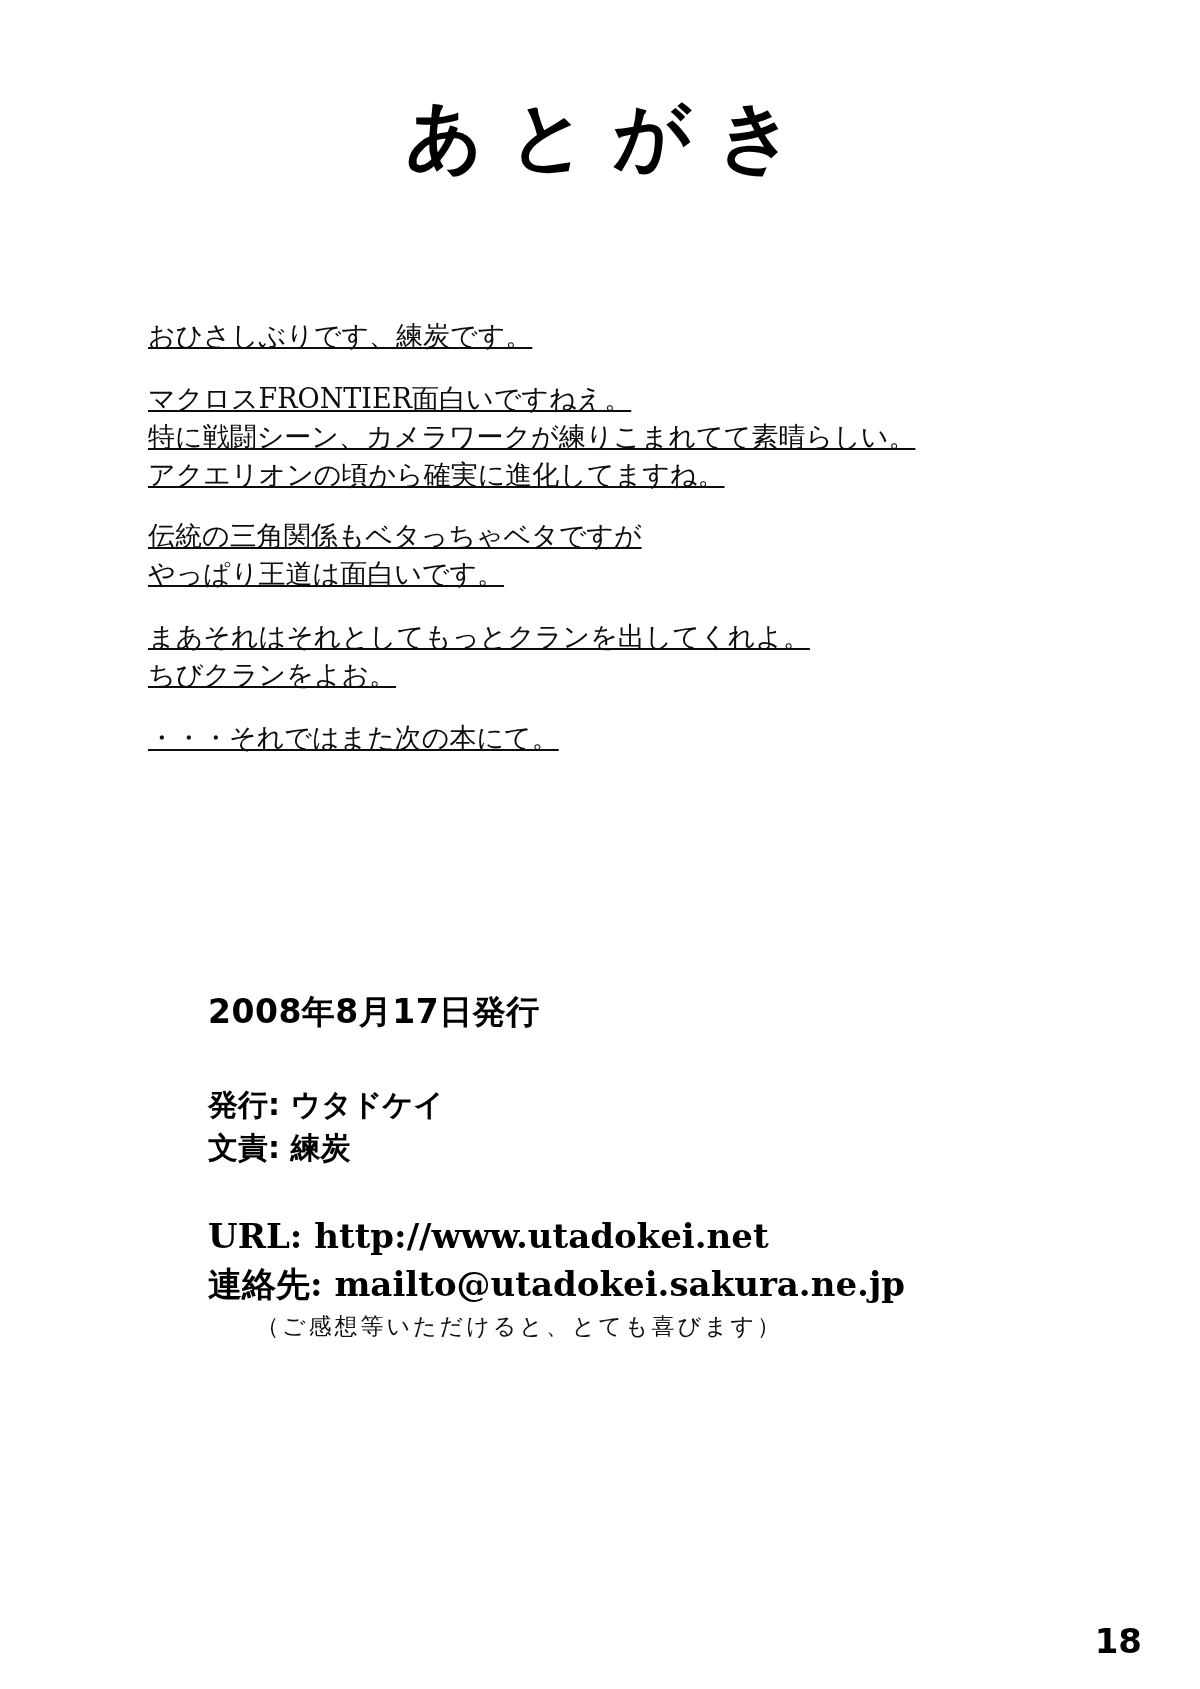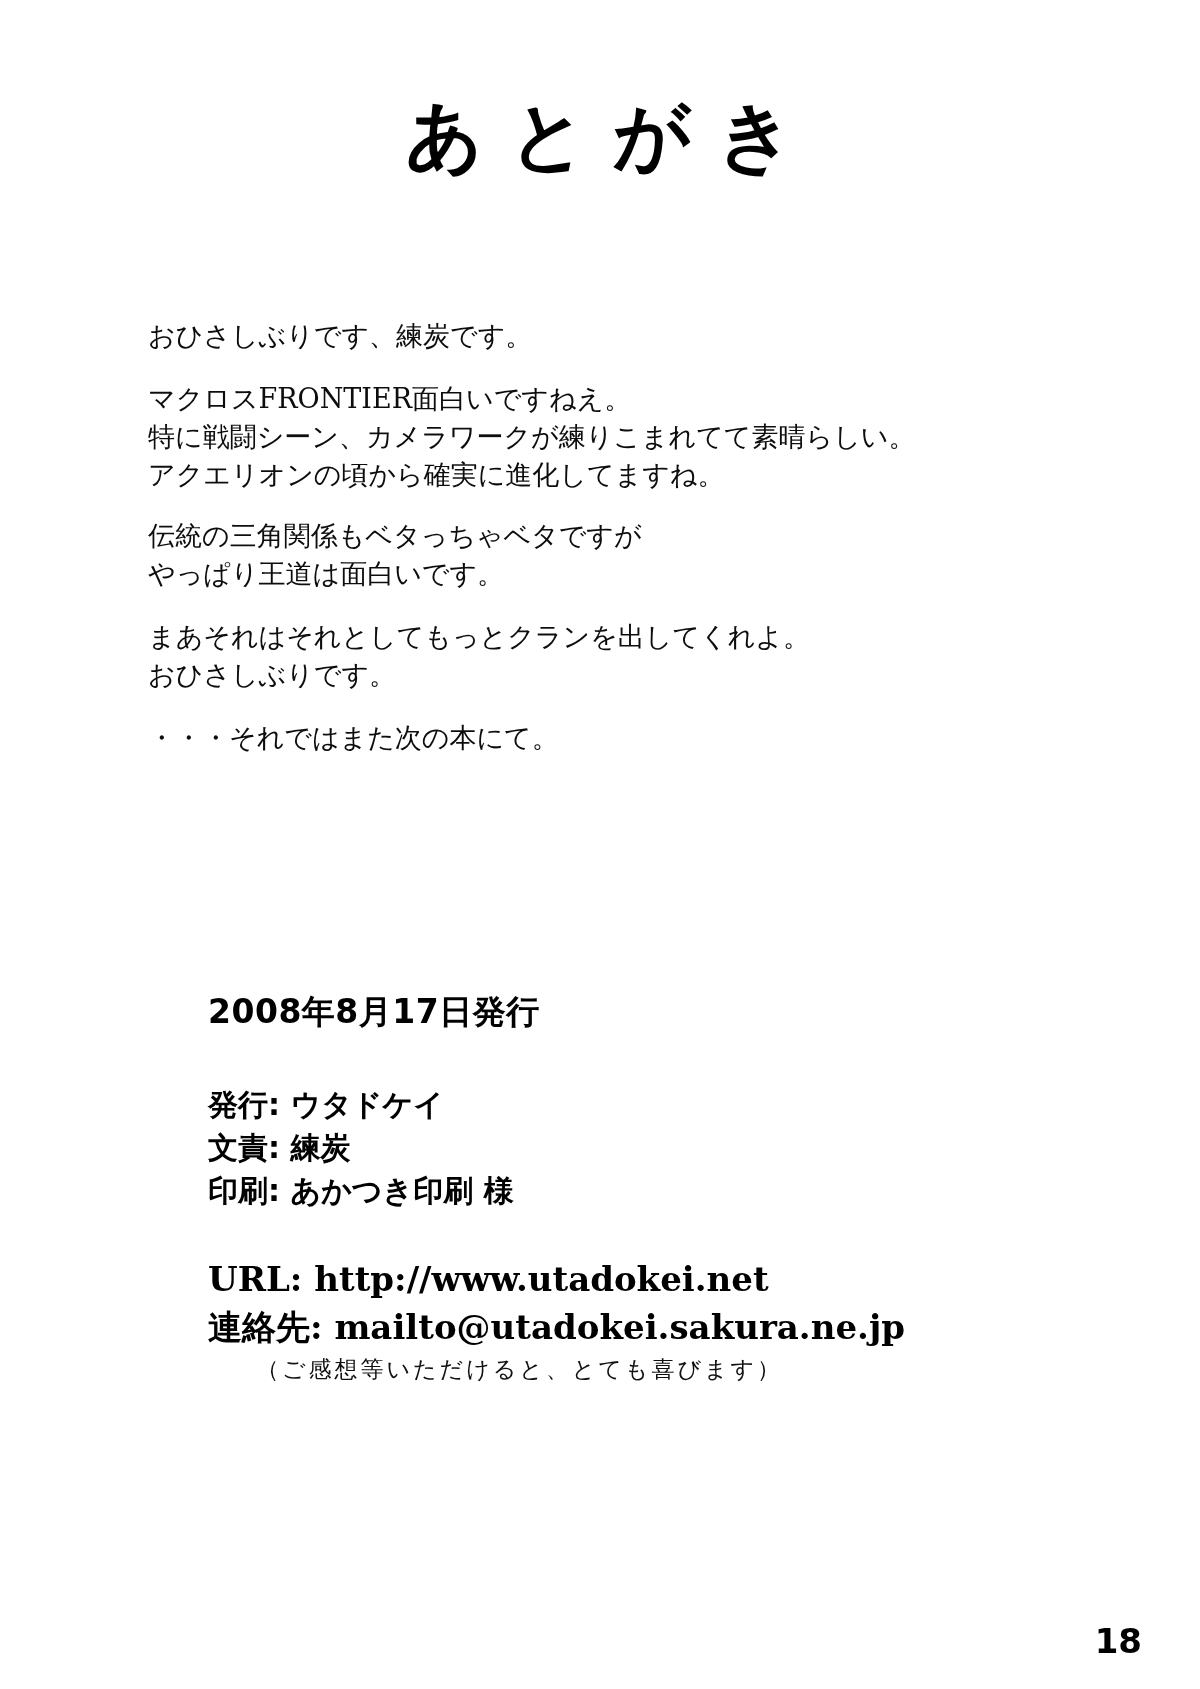--- a/index.html
+++ b/index.html
@@ -44,20 +44,21 @@
     line-height: 1.0;
     color: #0d0d0d;
   }
   .para {
     margin: 0 0 34px 0;
   }
   .para .line {
     display: block;
     margin-bottom: 11px;
     white-space: pre;
+    text-decoration: underline;
   }
   .para .line:last-child { margin-bottom: 0; }
 
   .para.p1 { margin-bottom: 36px; }
   .para.p2 { margin-bottom: 34px; }
   .para.p3 { margin-bottom: 36px; }
   .para.p4 { margin-bottom: 36px; }
   .para.p5 { margin-bottom: 15px; }
 
   
@@ -139,37 +140,36 @@
       <span class="line">アクエリオンの頃から確実に進化してますね。</span>
     </p>
 
     <p class="para p3">
       <span class="line">伝統の三角関係もベタっちゃベタですが</span>
       <span class="line">やっぱり王道は面白いです。</span>
     </p>
 
     <p class="para p4">
       <span class="line">まあそれはそれとしてもっとクランを出してくれよ。</span>
-      <span class="line">おひさしぶりです。</span>
+      <span class="line">ちびクランをよお。</span>
     </p>
 
     <p class="para p5">
       <span class="line">・・・それではまた次の本にて。</span>
     </p>
 
   </div>
 
   <div class="colophon">
 
     <div class="pub-date">2008年8月17日発行</div>
 
     <div class="credits">
       <span class="crow">発行: ウタドケイ</span>
       <span class="crow">文責: 練炭</span>
-      <span class="crow">印刷: あかつき印刷 様</span>
     </div>
 
     <div class="contact">
       <span class="crow">URL: http://www.utadokei.net</span>
       <span class="crow">連絡先: mailto@utadokei.sakura.ne.jp</span>
       <span class="contact-note">（ご感想等いただけると、とても喜びます）</span>
     </div>
 
   </div>
 

